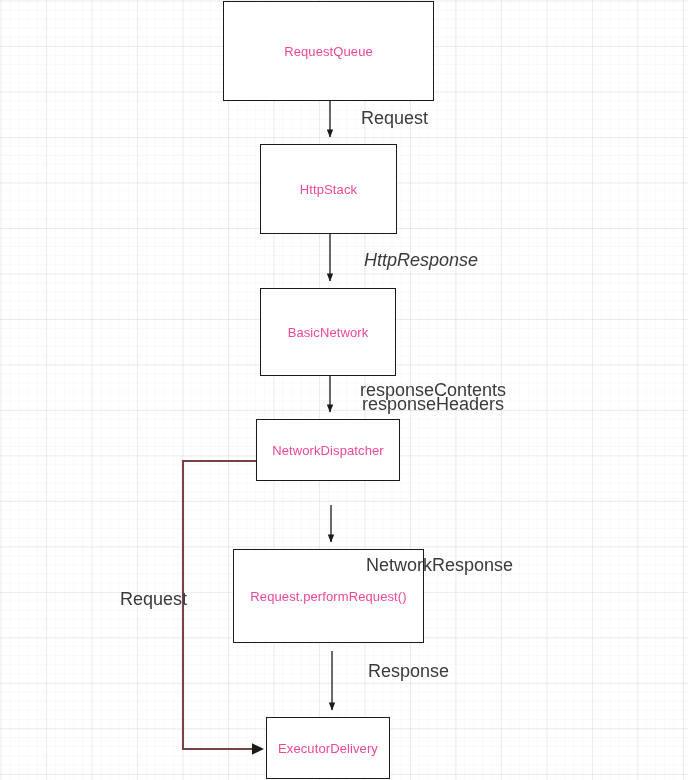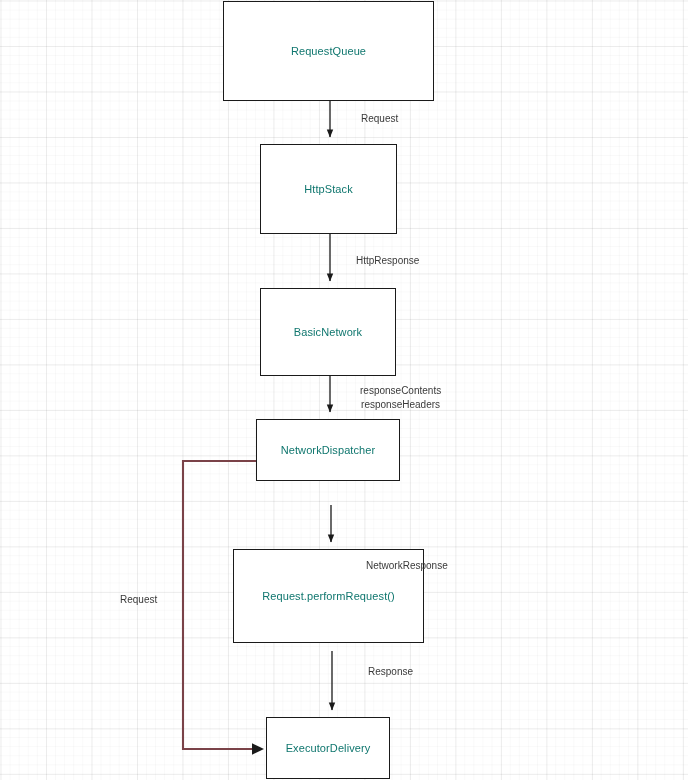--- a/index.html
+++ b/index.html
@@ -35,29 +35,29 @@
     pointer-events: none;
   }
   .node {
     position: absolute;
     box-sizing: border-box;
     border: 1.3px solid #1a1a1a;
     background: #ffffff;
     display: flex;
     align-items: center;
     justify-content: center;
-    color: #0f766e;
-    font-size: 11px;
+    color: #ec4899;
+    font-size: 13px;
     letter-spacing: 0.1px;
     white-space: nowrap;
   }
   .edge-label {
     position: absolute;
     color: #3a3a3a;
-    font-size: 10px;
+    font-size: 18px;
     white-space: nowrap;
     line-height: 13.5px;
   }
   .edge-label.two-line {
     line-height: 13.5px;
     text-align: center;
   }
   .edge-label div { white-space: nowrap; }
 </style>
 </head>
@@ -117,21 +117,21 @@
   <div class="node" style="left:233px; top:549px; width:191px; height:94px;">
     <span>Request.performRequest()</span>
   </div>
 
   <div class="node" style="left:266px; top:717px; width:124px; height:62px;">
     <span>ExecutorDelivery</span>
   </div>
 
   <div class="edge-label" style="left:361px; top:112px;">Request</div>
 
-  <div class="edge-label" style="left:356px; top:254px;">HttpResponse</div>
+  <div class="edge-label" style="left:364px; top:254px;font-style:italic;">HttpResponse</div>
 
   <div class="edge-label two-line" style="left:360px; top:384px;">
     <div>responseContents</div>
     <div>responseHeaders</div>
   </div>
 
   <div class="edge-label" style="left:366px; top:523px;margin-top:36px;">NetworkResponse</div>
 
   <div class="edge-label" style="left:368px; top:665px;">Response</div>
 

